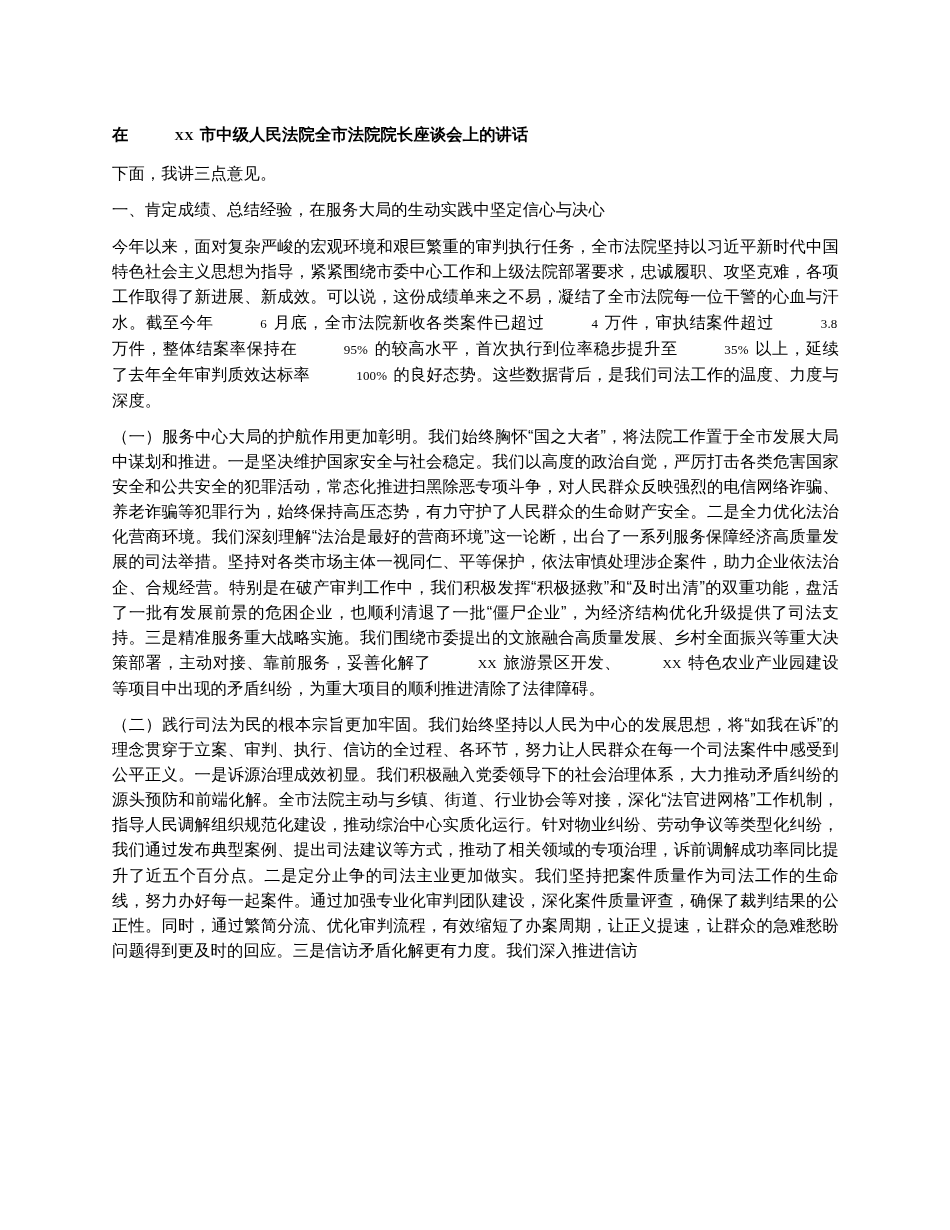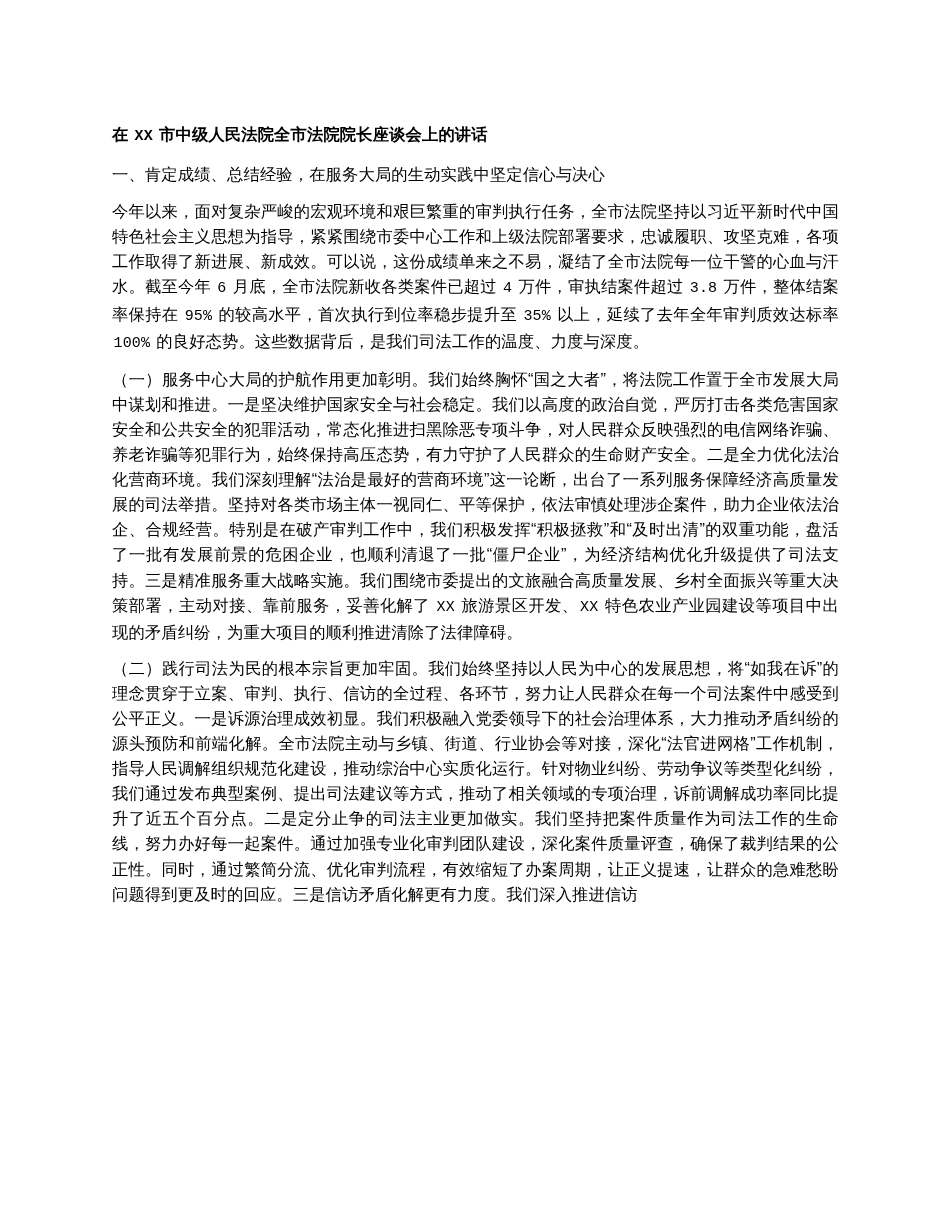--- a/index.html
+++ b/index.html
@@ -49,38 +49,40 @@
     margin-bottom: 12px;
   }
   .para.sub {
     text-indent: 0;
   }
   .para.last {
     margin-bottom: 16px;
   }
   
   .lat {
-    font-family: Liberation Mono, monospace;
-    font-size: 15px;
+    font-family: Liberation Serif, serif;
+    font-size: 13px;
     padding: 0 1.5px;
+    margin-left: 40px;
   }
   .lat.b {
     font-weight: 700;
   }
 </style>
 </head>
 <body>
 
 <div class="page">
   <div class="doc-body">
 
     <p class="para title">在 <span class="lat b">XX</span> 市中级人民法院全市法院院长座谈会上的讲话</p>
 
 
 
+    <p class="para">下面，我讲三点意见。</p>
 
     <p class="para heading">一、肯定成绩、总结经验，在服务大局的生动实践中坚定信心与决心</p>
 
     <p class="para">今年以来，面对复杂严峻的宏观环境和艰巨繁重的审判执行任务，全市法院坚持以习近平新时代中国特色社会主义思想为指导，紧紧围绕市委中心工作和上级法院部署要求，忠诚履职、攻坚克难，各项工作取得了新进展、新成效。可以说，这份成绩单来之不易，凝结了全市法院每一位干警的心血与汗水。截至今年 <span class="lat">6</span> 月底，全市法院新收各类案件已超过 <span class="lat">4</span> 万件，审执结案件超过 <span class="lat">3.8</span> 万件，整体结案率保持在 <span class="lat">95%</span> 的较高水平，首次执行到位率稳步提升至 <span class="lat">35%</span> 以上，延续了去年全年审判质效达标率 <span class="lat">100%</span> 的良好态势。这些数据背后，是我们司法工作的温度、力度与深度。</p>
 
     <p class="para sub">（一）服务中心大局的护航作用更加彰明。我们始终胸怀“国之大者”，将法院工作置于全市发展大局中谋划和推进。一是坚决维护国家安全与社会稳定。我们以高度的政治自觉，严厉打击各类危害国家安全和公共安全的犯罪活动，常态化推进扫黑除恶专项斗争，对人民群众反映强烈的电信网络诈骗、养老诈骗等犯罪行为，始终保持高压态势，有力守护了人民群众的生命财产安全。二是全力优化法治化营商环境。我们深刻理解“法治是最好的营商环境”这一论断，出台了一系列服务保障经济高质量发展的司法举措。坚持对各类市场主体一视同仁、平等保护，依法审慎处理涉企案件，助力企业依法治企、合规经营。特别是在破产审判工作中，我们积极发挥“积极拯救”和“及时出清”的双重功能，盘活了一批有发展前景的危困企业，也顺利清退了一批“僵尸企业”，为经济结构优化升级提供了司法支持。三是精准服务重大战略实施。我们围绕市委提出的文旅融合高质量发展、乡村全面振兴等重大决策部署，主动对接、靠前服务，妥善化解了 <span class="lat">XX</span> 旅游景区开发、<span class="lat">XX</span> 特色农业产业园建设等项目中出现的矛盾纠纷，为重大项目的顺利推进清除了法律障碍。</p>
 
     <p class="para sub last">（二）践行司法为民的根本宗旨更加牢固。我们始终坚持以人民为中心的发展思想，将“如我在诉”的理念贯穿于立案、审判、执行、信访的全过程、各环节，努力让人民群众在每一个司法案件中感受到公平正义。一是诉源治理成效初显。我们积极融入党委领导下的社会治理体系，大力推动矛盾纠纷的源头预防和前端化解。全市法院主动与乡镇、街道、行业协会等对接，深化“法官进网格”工作机制，指导人民调解组织规范化建设，推动综治中心实质化运行。针对物业纠纷、劳动争议等类型化纠纷，我们通过发布典型案例、提出司法建议等方式，推动了相关领域的专项治理，诉前调解成功率同比提升了近五个百分点。二是定分止争的司法主业更加做实。我们坚持把案件质量作为司法工作的生命线，努力办好每一起案件。通过加强专业化审判团队建设，深化案件质量评查，确保了裁判结果的公正性。同时，通过繁简分流、优化审判流程，有效缩短了办案周期，让正义提速，让群众的急难愁盼问题得到更及时的回应。三是信访矛盾化解更有力度。我们深入推进信访</p>
 
   </div>

